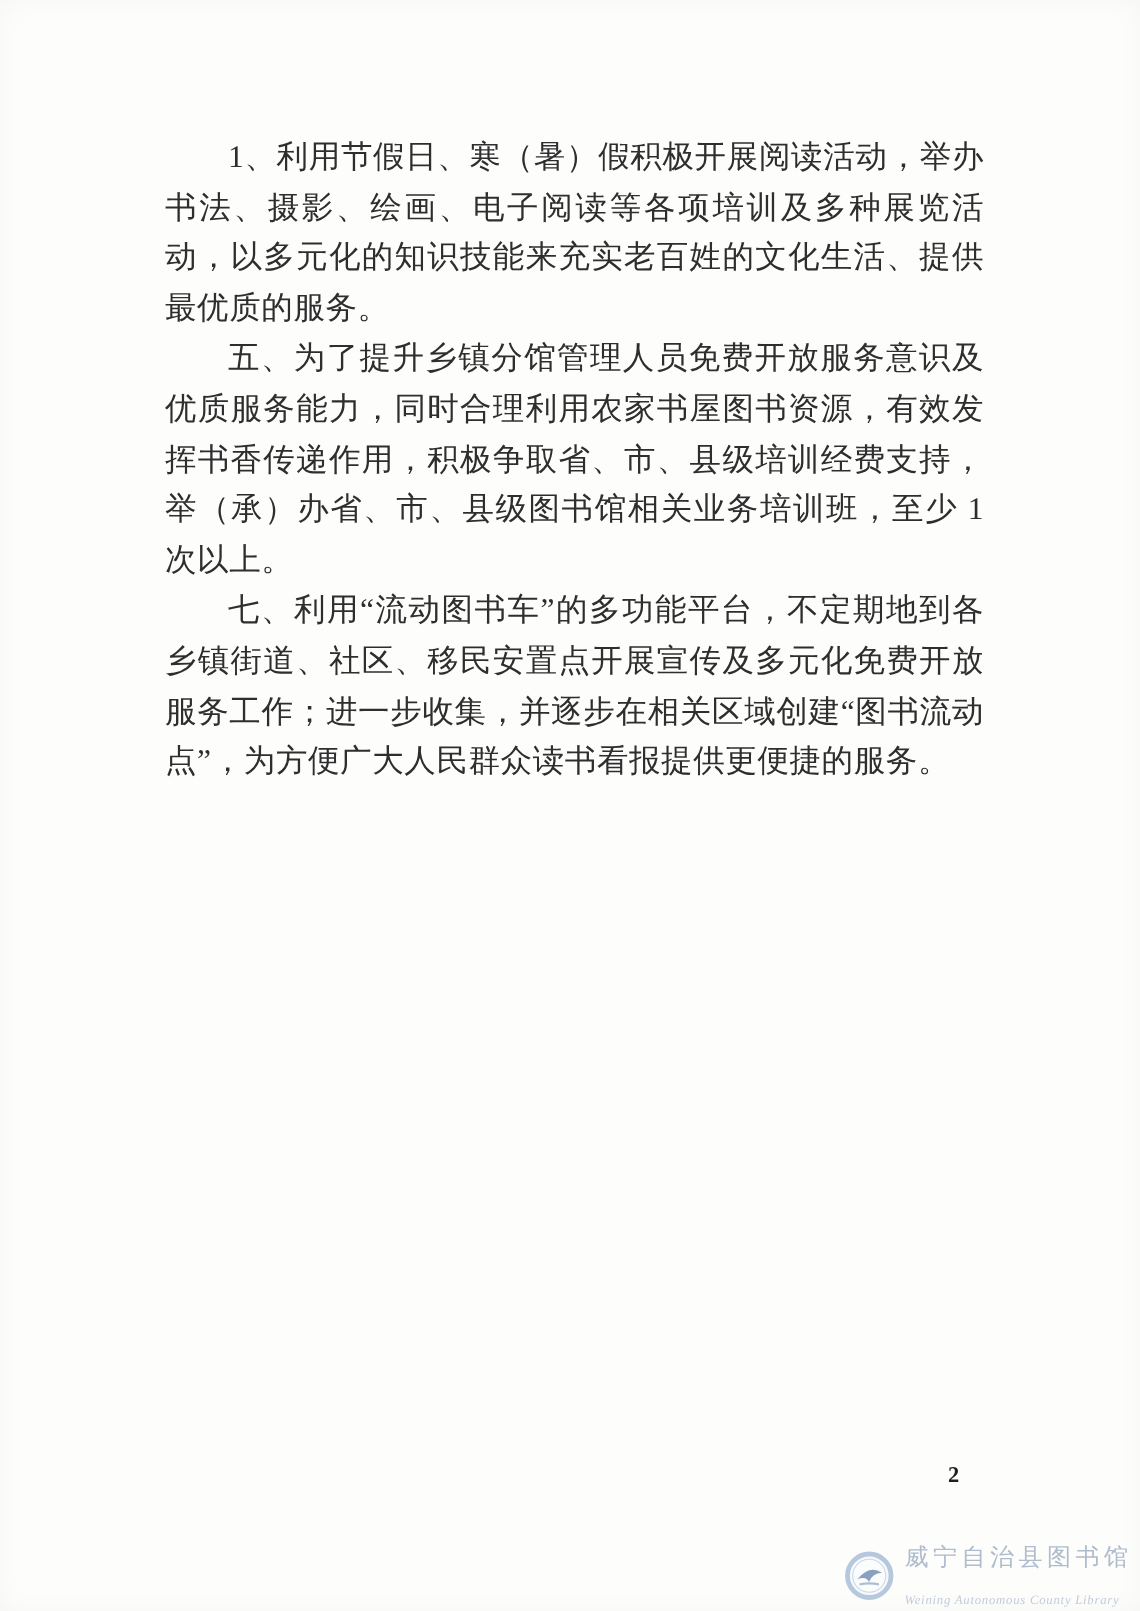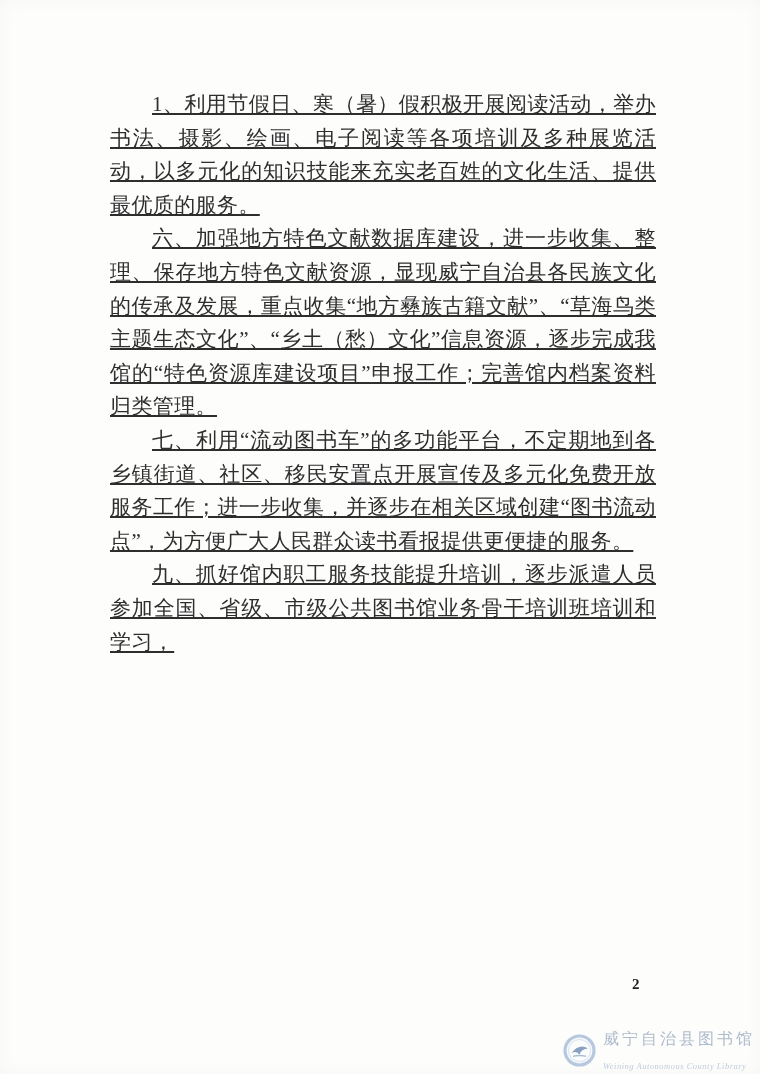--- a/index.html
+++ b/index.html
@@ -21,21 +21,20 @@
   }
   .doc-body p {
     margin: 0;
     font-size: 21px;
     line-height: 33.6px;
     letter-spacing: 0.4px;
     text-align: justify;
     text-justify: inter-character;
     text-indent: 2em;
     color: #2e2e2e;
-    text-decoration: underline;
   }
   .page-number {
     position: absolute;
     left: 632px;
     top: 976px;
     font-size: 15px;
     font-weight: bold;
     color: #1f1f1f;
   }
   .watermark {
@@ -67,23 +66,22 @@
     white-space: nowrap;
   }
 </style>
 </head>
 <body>
 
 <div class="page">
 
   <div class="doc-body">
     <p>1、利用节假日、寒（暑）假积极开展阅读活动，举办书法、摄影、绘画、电子阅读等各项培训及多种展览活动，以多元化的知识技能来充实老百姓的文化生活、提供最优质的服务。</p>
-    <p>六、加强地方特色文献数据库建设，进一步收集、整理、保存地方特色文献资源，显现威宁自治县各民族文化的传承及发展，重点收集“地方彝族古籍文献”、“草海鸟类主题生态文化”、“乡土（愁）文化”信息资源，逐步完成我馆的“特色资源库建设项目”申报工作；完善馆内档案资料归类管理。</p>
+    <p>五、为了提升乡镇分馆管理人员免费开放服务意识及优质服务能力，同时合理利用农家书屋图书资源，有效发挥书香传递作用，积极争取省、市、县级培训经费支持，举（承）办省、市、县级图书馆相关业务培训班，至少 1 次以上。</p>
     <p>七、利用“流动图书车”的多功能平台，不定期地到各乡镇街道、社区、移民安置点开展宣传及多元化免费开放服务工作；进一步收集，并逐步在相关区域创建“图书流动点”，为方便广大人民群众读书看报提供更便捷的服务。</p>
-    <p>九、抓好馆内职工服务技能提升培训，逐步派遣人员参加全国、省级、市级公共图书馆业务骨干培训班培训和学习，</p>
   </div>
 
   <div class="page-number">2</div>
 
   <div class="watermark">
     <span class="wm-logo">
       <svg viewBox="0 0 33 33" width="33" height="33">
         <circle cx="16.5" cy="16.5" r="14.5" fill="#f6f9fc" stroke="#aabfd8" stroke-width="3.2"></circle>
         <circle cx="16.5" cy="16.5" r="11" fill="#fbfdfe" stroke="#c5d4e6" stroke-width="0.8"></circle>
         <path d="M8.5 19 q8 -10 16.5 -4.5 q-6.5 0.2 -8.6 6.2 q-2.2 -4.2 -7.9 -1.7z" fill="#7491b7"></path>

